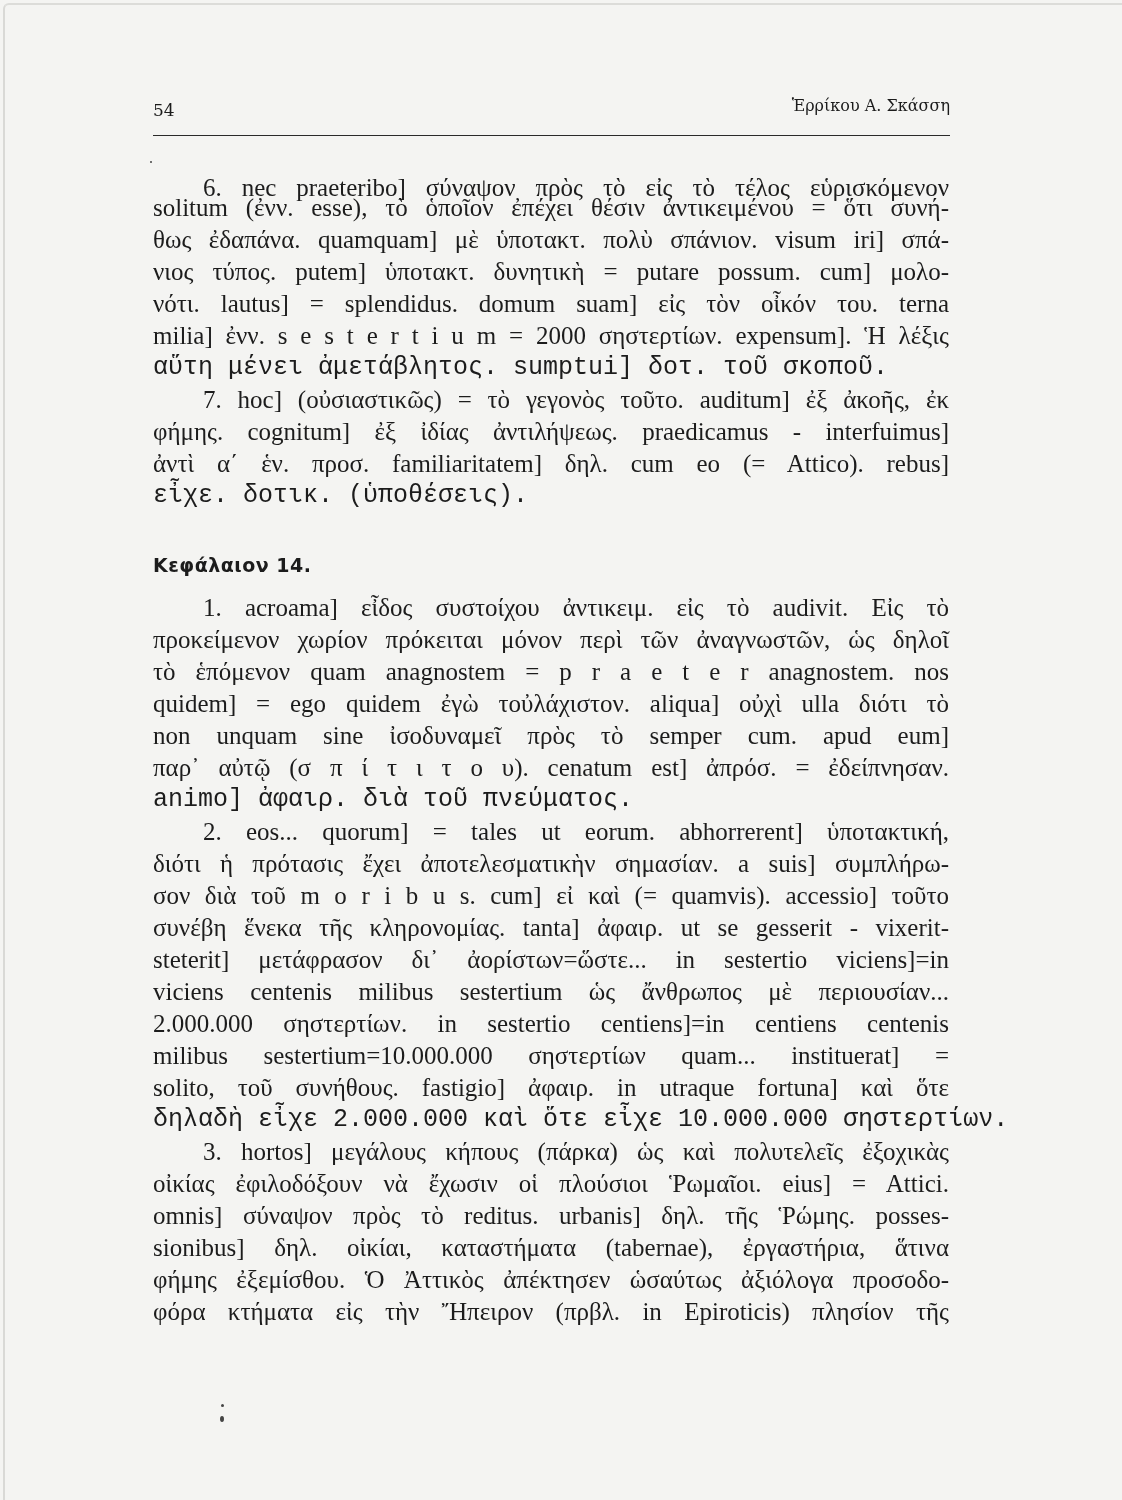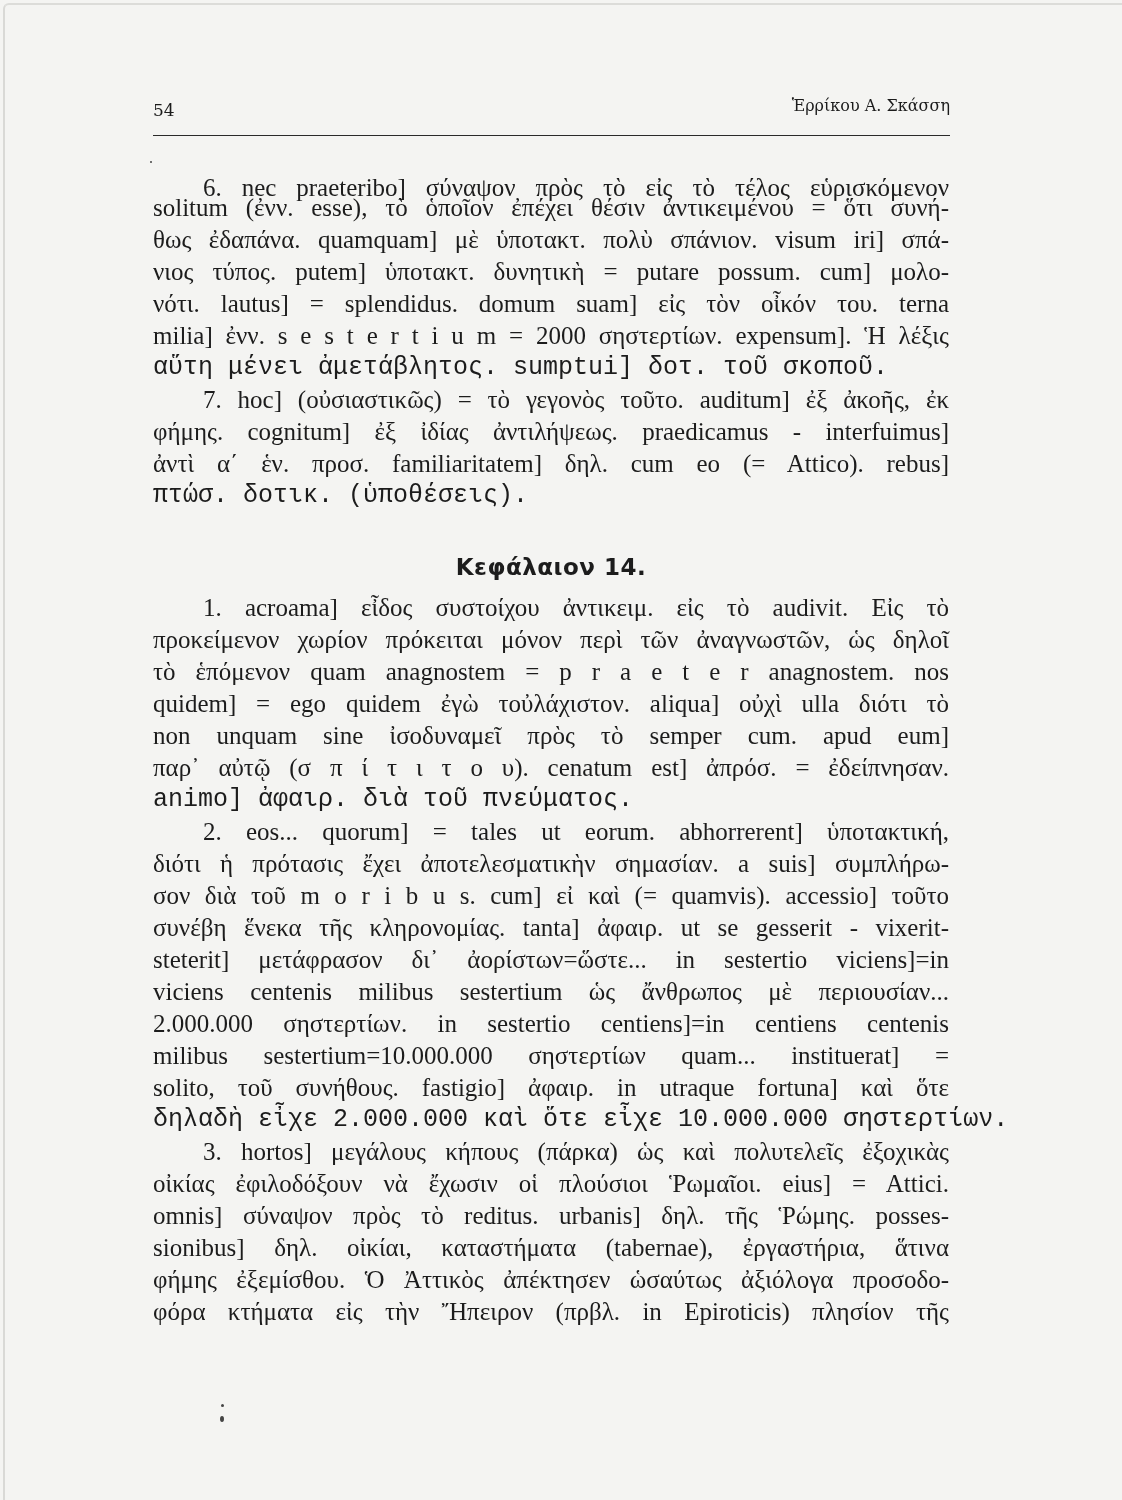--- a/index.html
+++ b/index.html
@@ -39,23 +39,22 @@
   .line {
     position: absolute; left: 0; width: 796px; height: 32px;
     white-space: nowrap;
     text-align: justify; text-align-last: justify;
     line-height: 32px;
   }
   .line.last { text-align-last: left; font-family: Liberation Mono, monospace; }
   .line.indent { left: 50px; width: 746px; }
   .chapter-heading {
     position: absolute; left: 153px; width: 796px; top: 554px;
-    text-align: center;
     font-family: "DejaVu Sans", sans-serif;
-    font-size: 23px; font-weight: bold; letter-spacing: 0.5px;
+    font-size: 19px; font-weight: bold; letter-spacing: 0.5px;
   }
   .speck { position: absolute; background: #444; border-radius: 50%; }
 </style>
 </head>
 <body>
 
 <div class="page-edge"></div>
 
 <div class="running-head">
   <span class="page-number">54</span>
@@ -67,21 +66,21 @@
   <div class="line indent" style="top:172px">6. nec praeteribo] σύναψον πρὸς τὸ εἰς τὸ τέλος εὑρισκόμενον</div>
   <div class="line" style="top:192px">solitum (ἐνν. esse), τὸ ὁποῖον ἐπέχει θέσιν ἀντικειμένου = ὅτι συνή-</div>
   <div class="line" style="top:224px">θως ἐδαπάνα. quamquam] μὲ ὑποτακτ. πολὺ σπάνιον. visum iri] σπά-</div>
   <div class="line" style="top:256px">νιος τύπος. putem] ὑποτακτ. δυνητικὴ = putare possum. cum] μολο-</div>
   <div class="line" style="top:288px">νότι. lautus] = splendidus. domum suam] εἰς τὸν οἶκόν του. terna</div>
   <div class="line" style="top:320px">milia] ἐνν. s e s t e r t i u m = 2000 σηστερτίων. expensum]. Ἡ λέξις</div>
   <div class="line last" style="top:352px">αὕτη μένει ἀμετάβλητος. sumptui] δοτ. τοῦ σκοποῦ.</div>
   <div class="line indent" style="top:384px">7. hoc] (οὐσιαστικῶς) = τὸ γεγονὸς τοῦτο. auditum] ἐξ ἀκοῆς, ἐκ</div>
   <div class="line" style="top:416px">φήμης. cognitum] ἐξ ἰδίας ἀντιλήψεως. praedicamus - interfuimus]</div>
   <div class="line" style="top:448px">ἀντὶ α΄ ἑν. προσ. familiaritatem] δηλ. cum eo (= Attico). rebus]</div>
-  <div class="line last" style="top:480px">πτώσ. δοτικ. (ὑποθέσεις).</div>
+  <div class="line last" style="top:480px">εἶχε. δοτικ. (ὑποθέσεις).</div>
 </div>
 
 <div class="chapter-heading">Κεφάλαιον 14.</div>
 
 <div class="bodytext" style="top:0">
   <div class="line indent" style="top:592px">1. acroama] εἶδος συστοίχου ἀντικειμ. εἰς τὸ audivit. Εἰς τὸ</div>
   <div class="line" style="top:624px">προκείμενον χωρίον πρόκειται μόνον περὶ τῶν ἀναγνωστῶν, ὡς δηλοῖ</div>
   <div class="line" style="top:656px">τὸ ἑπόμενον quam anagnostem = p r a e t e r anagnostem. nos</div>
   <div class="line" style="top:688px">quidem] = ego quidem ἐγὼ τοὐλάχιστον. aliqua] οὐχὶ ulla διότι τὸ</div>
   <div class="line" style="top:720px">non unquam sine ἰσοδυναμεῖ πρὸς τὸ semper cum. apud eum]</div>

